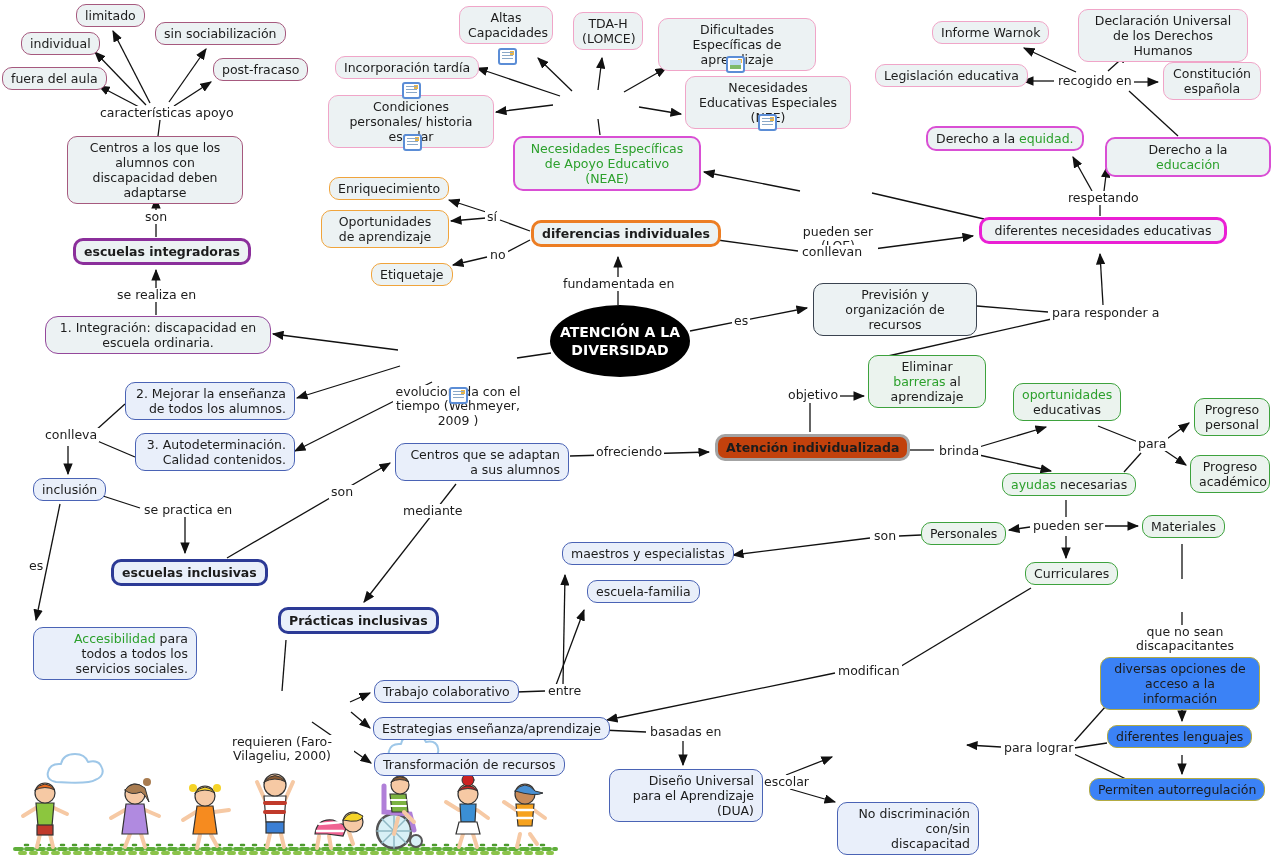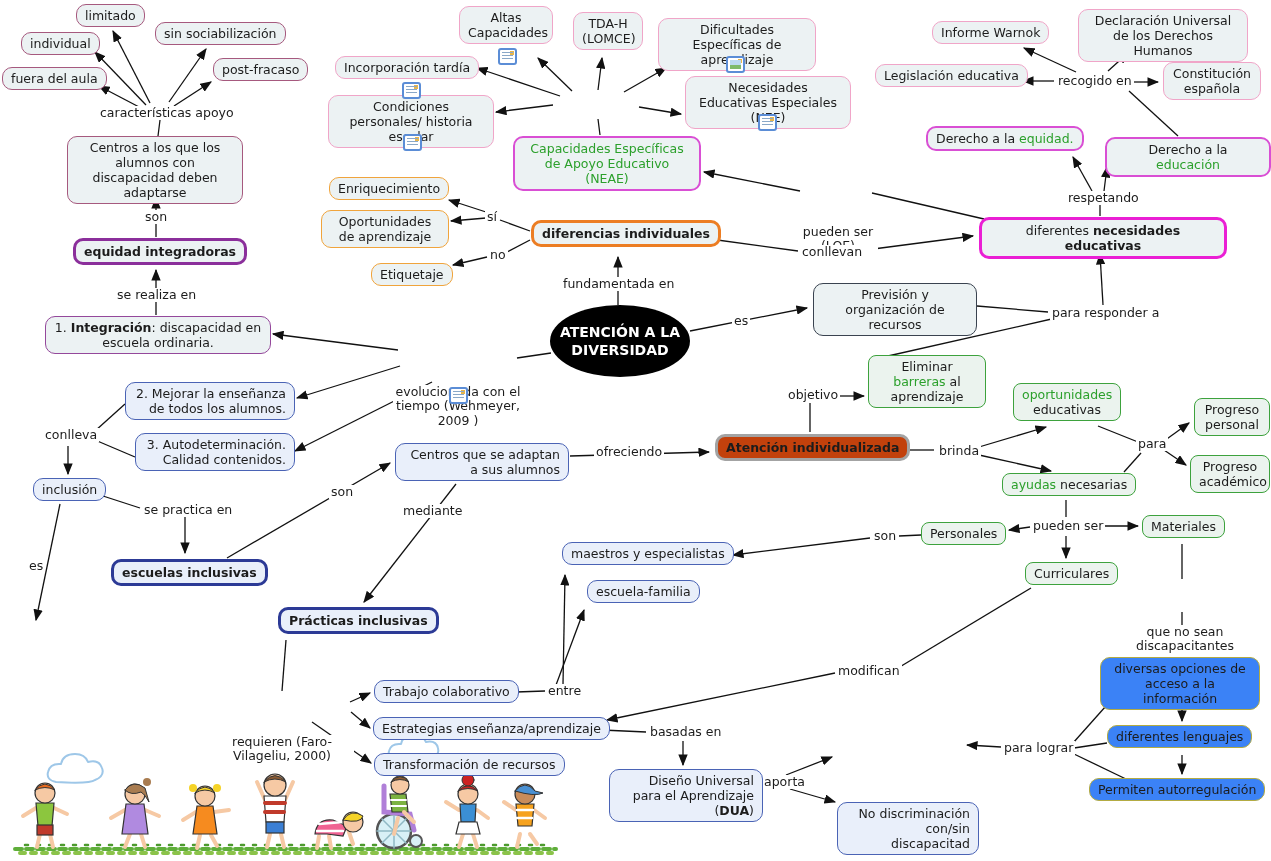--- a/index.html
+++ b/index.html
@@ -1,34 +1,34 @@
 <!DOCTYPE html>
 <html lang="es"><head>
 <meta charset="utf-8">
 <style>
   html,body{margin:0;padding:0;background:#fff;}
   #canvas{position:relative;width:1271px;height:861px;background:#fff;overflow:hidden;
           font-family:"DejaVu Sans","Liberation Sans",sans-serif;color:#1c1c1c;}
   svg.layer{position:absolute;left:0;top:0;width:1271px;height:861px;pointer-events:none;z-index:0;}
   .node{position:absolute;z-index:2;background:#ecf2f3;border:1.5px solid #999;border-radius:10px;
         padding:3px 8px;font-size:12.5px;line-height:1.2;text-align:center;color:#1c1c1c;box-sizing:content-box;}
-  .node b{font-weight:bold;}
+  .node b{font-weight:normal;}
   .grn{color:#2ca02c;}
   .bold{font-weight:bold;}
   .b-plum{border-color:#a6597e;}
-  .b-purple{border-color:#94489b;}
+  .b-purple{border-color:#94489b;border-radius:13px;}
   .b-purple-thick{border:3px solid #8b2f9b;}
   .b-navy-thick{border:3px solid #2c3a96;background:#e9effa;}
   .b-blue{border-color:#4a63b5;background:#e9effa;text-align:right;}
   .b-pink{border-color:#f0a5c8;}
   .b-magenta{border:2px solid #d94fd4;}
   .b-magenta-thick{border:3px solid #ea1fd4;}
   .b-orange{border-color:#f0a43c;}
   .b-orange-thick{border:3px solid #ec7d23;}
-  .b-green{border-color:#3da23d;background:#ebf3ee;border-radius:8px;}
+  .b-green{border-color:#3da23d;background:#ebf3ee;}
   .b-green-thick{border:3px solid #a3a3a3;background:#c2410c;}
   .b-dark{border-color:#3a4350;}
   .b-olive{border-color:#b3ab42;background:#3b82f6;}
   .ellipse{position:absolute;z-index:2;background:#000;color:#fff;border-radius:50%;
            display:flex;flex-direction:column;justify-content:center;align-items:center;
            font-weight:bold;font-size:14px;line-height:1.3;text-align:center;}
   .llabel{position:absolute;z-index:1;background:#fff;font-size:12.5px;line-height:1.15;
           color:#1c1c1c;text-align:center;padding:0 2px;white-space:nowrap;}
   .llabel.wrap{white-space:normal;margin-top:44px;}
   .res-icon{position:absolute;z-index:3;width:15px;height:13px;background:#fff;
@@ -246,35 +246,36 @@
     <line x1="487" y1="257" x2="453" y2="265" marker-end="url(#ah)"></line>
   </g>
 </svg>
 
 <div class="node b-plum" style="left:76px;top:4px">limitado</div>
 <div class="node b-plum" style="left:21px;top:32px">individual</div>
 <div class="node b-plum" style="left:2px;top:67px">fuera del aula</div>
 <div class="node b-plum" style="left:155px;top:22px">sin sociabilización</div>
 <div class="node b-plum" style="left:213px;top:58px">post-fracaso</div>
 <div class="node b-plum" style="left:67px;top:136px;width:158px">Centros a los que los alumnos con discapacidad deben adaptarse</div>
-<div class="node b-purple-thick bold" style="left:73px;top:238px">equidad integradoras</div>
+<div class="node b-purple-thick bold" style="left:73px;top:238px">escuelas integradoras</div>
 <div class="node b-purple" style="left:45px;top:316px;width:208px"><span>1. </span><b>Integración</b><span>: discapacidad en escuela ordinaria.</span></div>
 <div class="node b-blue" style="left:125px;top:382px;width:152px">2. Mejorar la enseñanza de todos los alumnos.</div>
 <div class="node b-blue" style="left:135px;top:433px;width:142px">3. Autodeterminación. Calidad contenidos.</div>
 <div class="node b-blue" style="left:33px;top:478px">inclusión</div>
 <div class="node b-navy-thick bold" style="left:111px;top:559px">escuelas inclusivas</div>
+<div class="node b-blue" style="left:33px;top:627px;width:146px"><span class="grn">Accesibilidad</span><span> para todos a todos los servicios sociales.</span></div>
 <div class="node b-navy-thick bold" style="left:278px;top:607px">Prácticas inclusivas</div>
 
 <div class="node b-pink" style="left:459px;top:6px;width:76px">Altas Capacidades</div>
 <div class="node b-pink" style="left:573px;top:12px;width:52px">TDA-H (LOMCE)</div>
 <div class="node b-pink" style="left:658px;top:18px;width:140px">Dificultades Específicas de aprendizaje</div>
 <div class="node b-pink" style="left:685px;top:76px;width:148px">Necesidades Educativas Especiales (NEE)</div>
 <div class="node b-pink" style="left:335px;top:56px">Incorporación tardía</div>
 <div class="node b-pink" style="left:328px;top:95px;width:148px">Condiciones personales/ historia escolar</div>
-<div class="node b-magenta grn" style="left:513px;top:136px;width:168px">Capacidades Específicas de Apoyo Educativo (NEAE)</div>
+<div class="node b-magenta grn" style="left:513px;top:136px;width:168px">Necesidades Específicas de Apoyo Educativo (NEAE)</div>
 <div class="node b-orange" style="left:329px;top:177px">Enriquecimiento</div>
 <div class="node b-orange" style="left:321px;top:210px;width:110px">Oportunidades de aprendizaje</div>
 <div class="node b-orange" style="left:371px;top:263px">Etiquetaje</div>
 <div class="node b-orange-thick bold" style="left:531px;top:220px">diferencias individuales</div>
 
 <div class="node b-pink" style="left:932px;top:21px">Informe Warnok</div>
 <div class="node b-pink" style="left:1078px;top:9px;width:152px">Declaración Universal de los Derechos Humanos</div>
 <div class="node b-pink" style="left:875px;top:64px">Legislación educativa</div>
 <div class="node b-pink" style="left:1163px;top:62px;width:80px">Constitución española</div>
 <div class="node b-magenta" style="left:926px;top:126px"><span>Derecho a la </span><span class="grn">equidad.</span></div>
@@ -336,18 +337,18 @@
 <div class="llabel" style="left:1050px;top:306px">para responder a</div>
 <div class="llabel" style="left:786px;top:388px">objetivo</div>
 <div class="llabel" style="left:594px;top:445px">ofreciendo</div>
 <div class="llabel" style="left:937px;top:444px">brinda</div>
 <div class="llabel" style="left:1136px;top:437px">para</div>
 <div class="llabel" style="left:1031px;top:519px">pueden ser</div>
 <div class="llabel" style="left:872px;top:529px">son</div>
 <div class="llabel" style="left:546px;top:684px">entre</div>
 <div class="llabel wrap" style="left:210px;top:691px;width:140px">requieren (Faro-Vilageliu, 2000)</div>
 <div class="llabel" style="left:648px;top:725px">basadas en</div>
-<div class="llabel" style="left:762px;top:775px">aporta</div>
+<div class="llabel" style="left:762px;top:775px">escolar</div>
 <div class="llabel" style="left:836px;top:664px">modifican</div>
 <div class="llabel" style="left:1002px;top:741px">para lograr</div>
 <div class="llabel wrap" style="left:1131px;top:581px;width:104px">que no sean discapacitantes</div>
 
 </div>
 
 </body></html>

